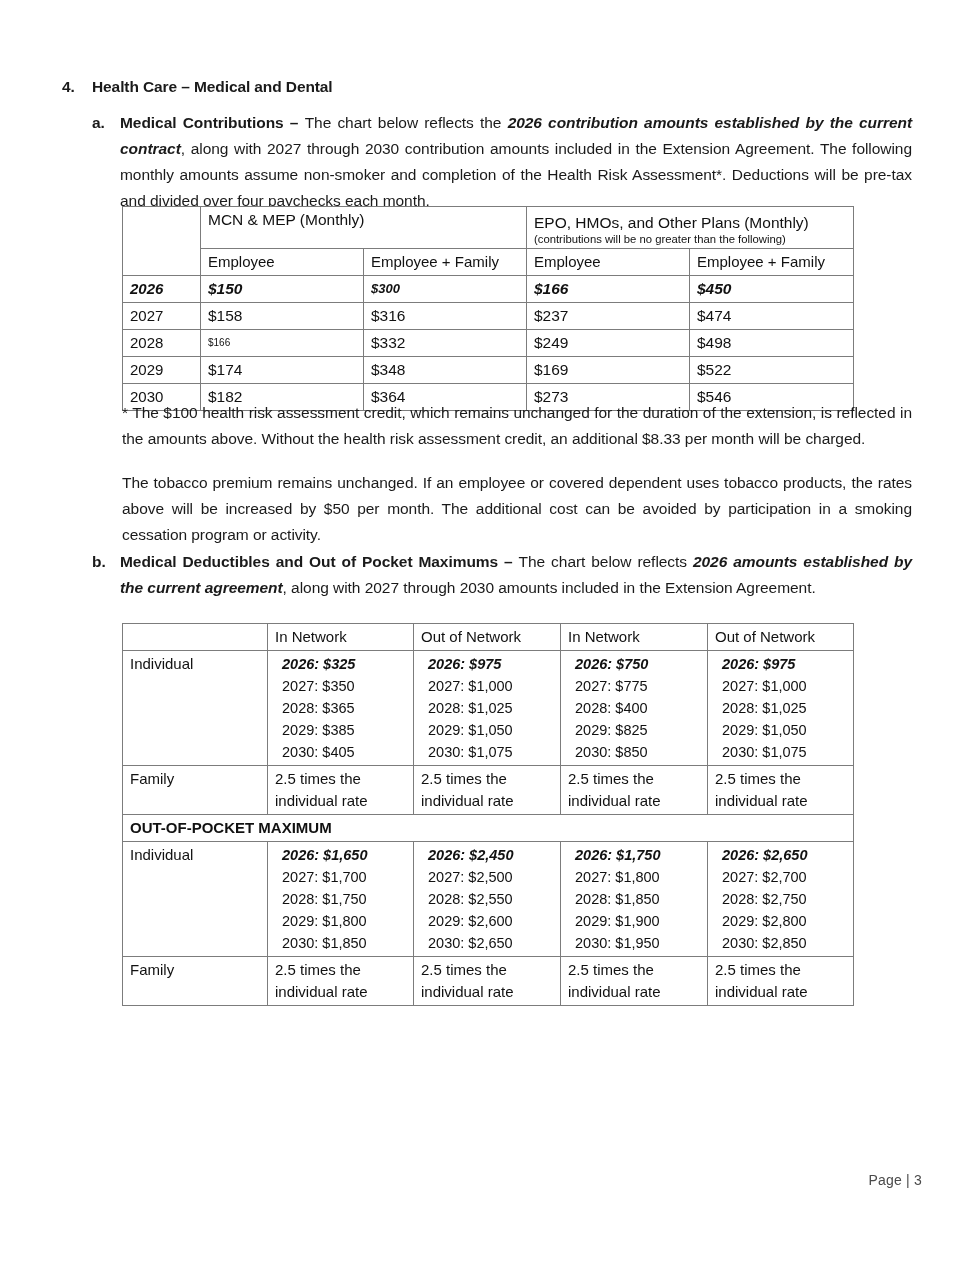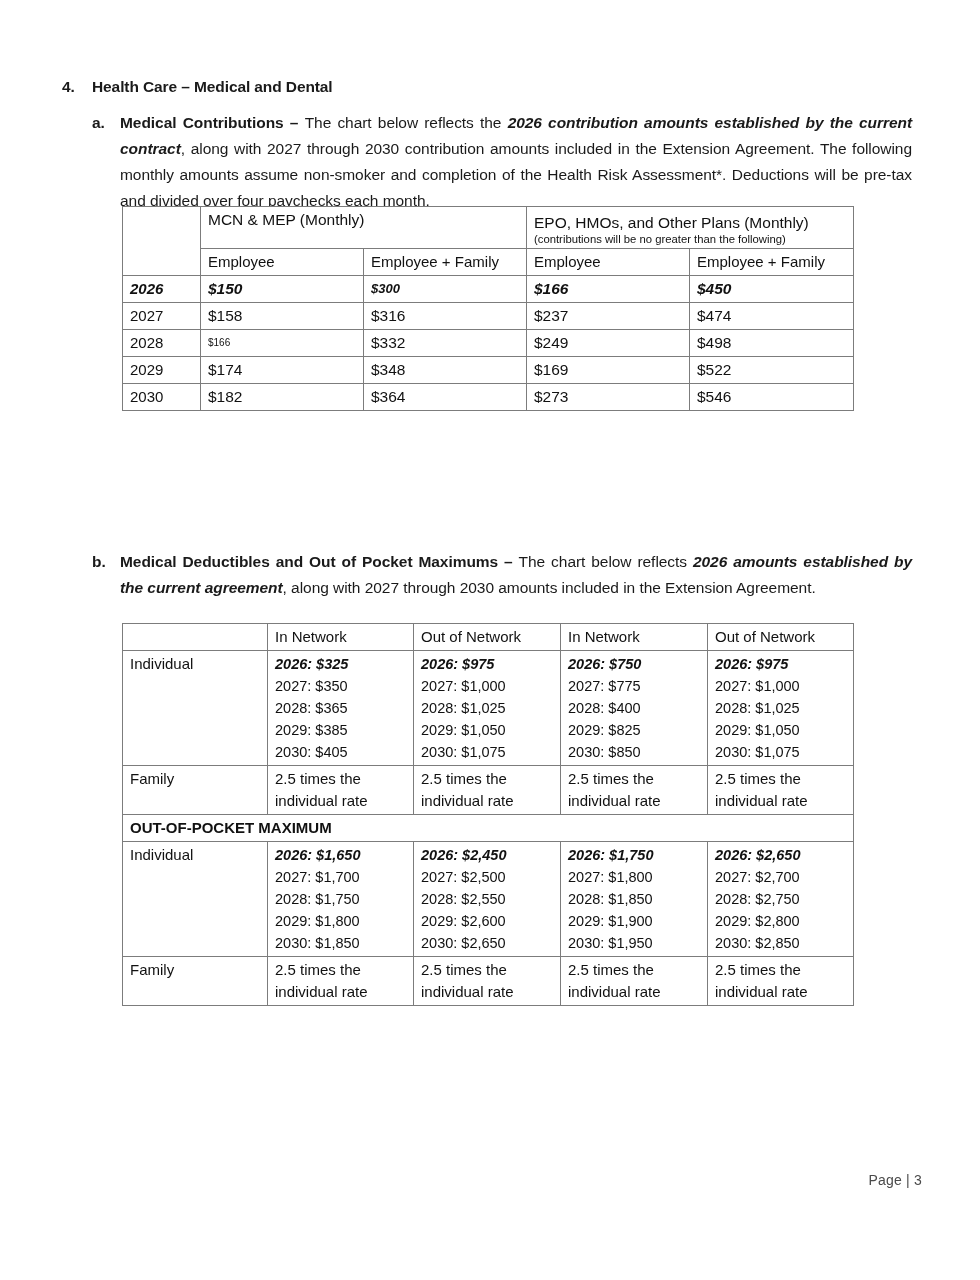--- a/index.html
+++ b/index.html
@@ -98,21 +98,21 @@
   td.bi { font-weight: bold; font-style: italic; }
   .small-note { font-size: 11.3px; line-height: 14px; display: block; margin-top: -2px; }
   .banner { font-weight: bold; font-size: 15px; padding-top: 1px; padding-bottom: 1px; }
   .banner .paren { font-weight: normal; font-size: 12.6px; }
 
   
   #table-contributions { left: 122px; top: 206px; width: 731px; }
   
   #table-deductibles { left: 122px; top: 623px; width: 731px; }
 
-  .cellline { display: block; white-space: nowrap; }
+  .cellline { display: block; white-space: nowrap; margin-left: 7px; }
   .cellline.first { font-weight: bold; font-style: italic; }
 
   
   .footer {
     position: absolute;
     right: 58px;
     top: 1172px;
     font-size: 14px;
     color: #4a4a4a;
     letter-spacing: 0.2px;
@@ -190,20 +190,22 @@
       <tr>
         <td style="font-size:15px;">2030</td>
         <td style="font-size:15.5px;">$182</td>
         <td style="font-size:15.5px;">$364</td>
         <td style="font-size:15.5px;">$273</td>
         <td style="font-size:15.5px;">$546</td>
       </tr>
     </tbody>
   </table>
 
+  <div class="note note-1">* The $100 health risk assessment credit, which remains unchanged for the duration of the extension, is reflected in the amounts above. Without the health risk assessment credit, an additional $8.33 per month will be charged.</div>
+  <div class="note note-2">The tobacco premium remains unchanged. If an employee or covered dependent uses tobacco products, the rates above will be increased by $50 per month. The additional cost can be avoided by participation in a smoking cessation program or activity.</div>
 
   <div class="sub sub-b">
     <span class="ltr">b.</span>
     <div class="body">
       <b>Medical Deductibles and Out of Pocket Maximums</b><b> – </b><span>The chart below reflects </span><i class="bi">2026 amounts established by the current agreement</i><span>, along with 2027 through 2030 amounts included in the Extension Agreement.</span>
     </div>
   </div>
 
   <table class="doc" id="table-deductibles">
     <colgroup>

